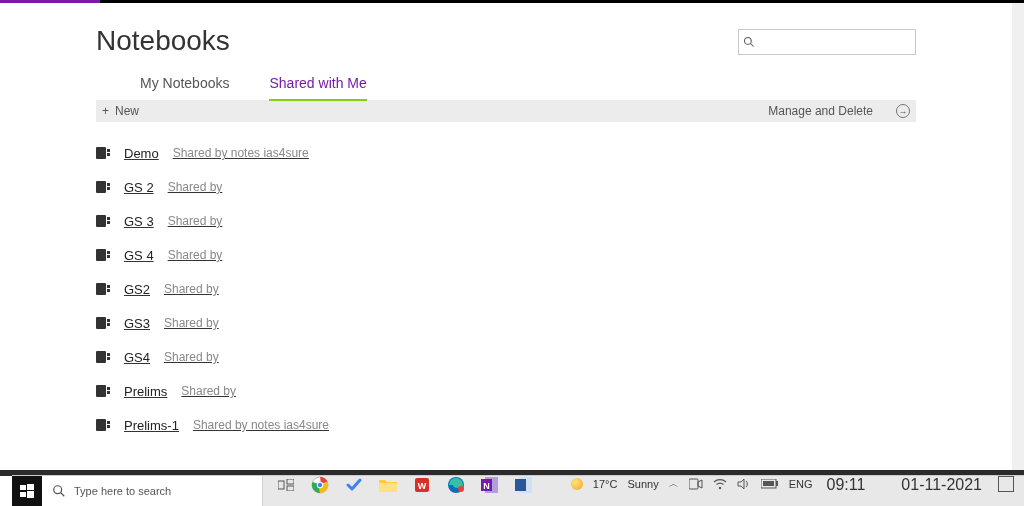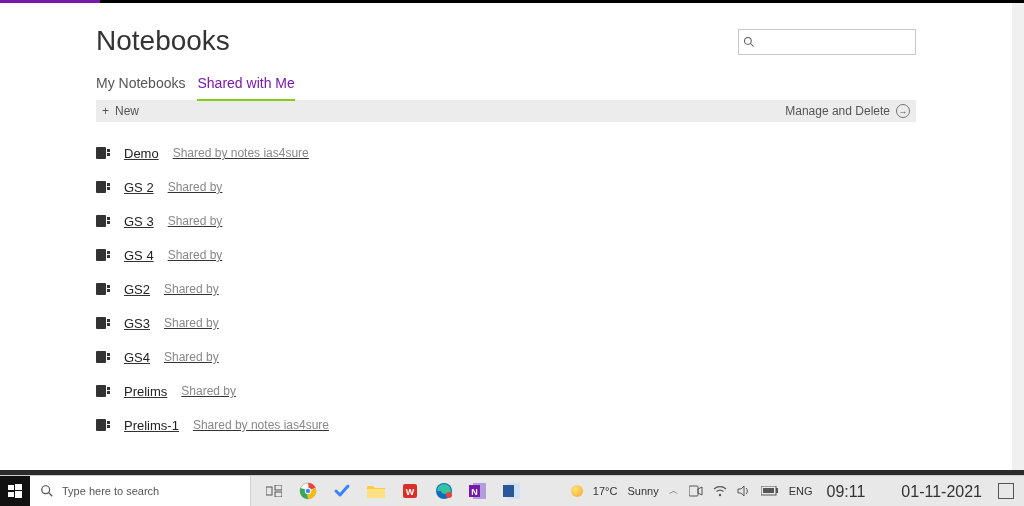--- a/index.html
+++ b/index.html
@@ -71,23 +71,24 @@
     font-size: 11px;
     color: #666;
     background: transparent;
   }
   .search-box .search-icon {
     font-size: 11px;
     color: #555;
   }
   .tabs {
     display: flex;
-    gap: 12px;
+    gap: 40px;
     font-size: 14px;
     margin-top: 4px;
+    margin-left: 44px;
   }
   .tab {
     padding-bottom: 8px;
     color: #555;
     cursor: pointer;
   }
   .tab.active {
     color: #7719aa;
     border-bottom: 2px solid #84cc16;
   }
@@ -104,21 +105,21 @@
   }
   .action-bar .new-btn {
     display: flex;
     align-items: center;
     gap: 6px;
     cursor: pointer;
   }
   .action-bar .manage-btn {
     display: flex;
     align-items: flex-end;
-    gap: 6px;
+    gap: 23px;
     cursor: pointer;
     margin-left: 9px;
   }
   .circle-arrow {
     display: inline-flex;
     align-items: center;
     justify-content: center;
     width: 12px;
     height: 12px;
     border: 1px solid #777;
@@ -174,25 +175,25 @@
   .dark-strip {
     position: absolute;
     left: 0; right: 0;
     bottom: 30px;
     height: 6px;
     background: #2b2b2b;
   }
   
   .taskbar {
     position: absolute;
-    left: 0; right: 0; bottom: 0;
+    left: 12px; right: 0; bottom: 0;
     height: 30px;
     background: #e8e8e8;
     display: flex;
-    align-items: center;
+    align-items: flex-start;
     font-size: 11px;
     border-top: 1px solid #ccc;
   }
   .tb-start {
     width: 30px;
     height: 30px;
     background: #111;
     display: flex;
     align-items: center;
     justify-content: center;

